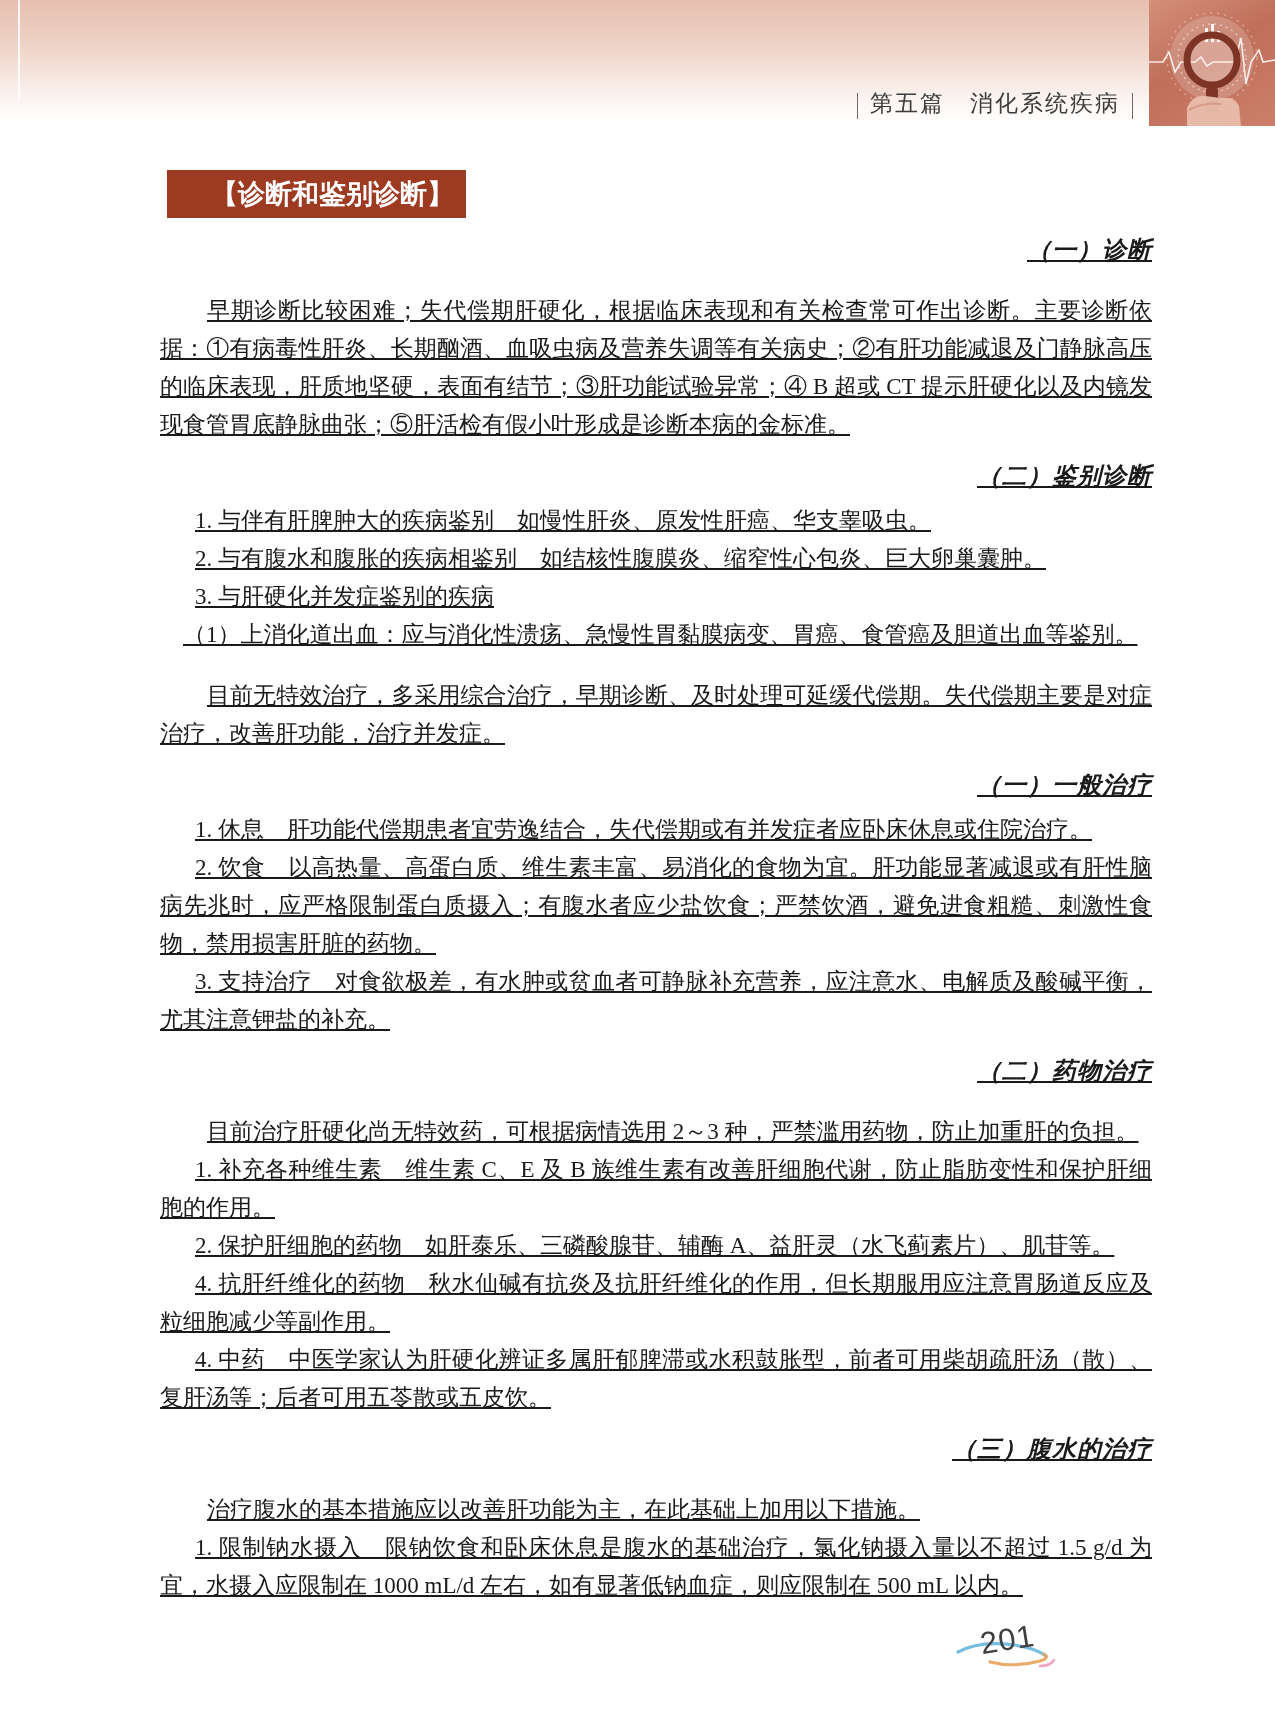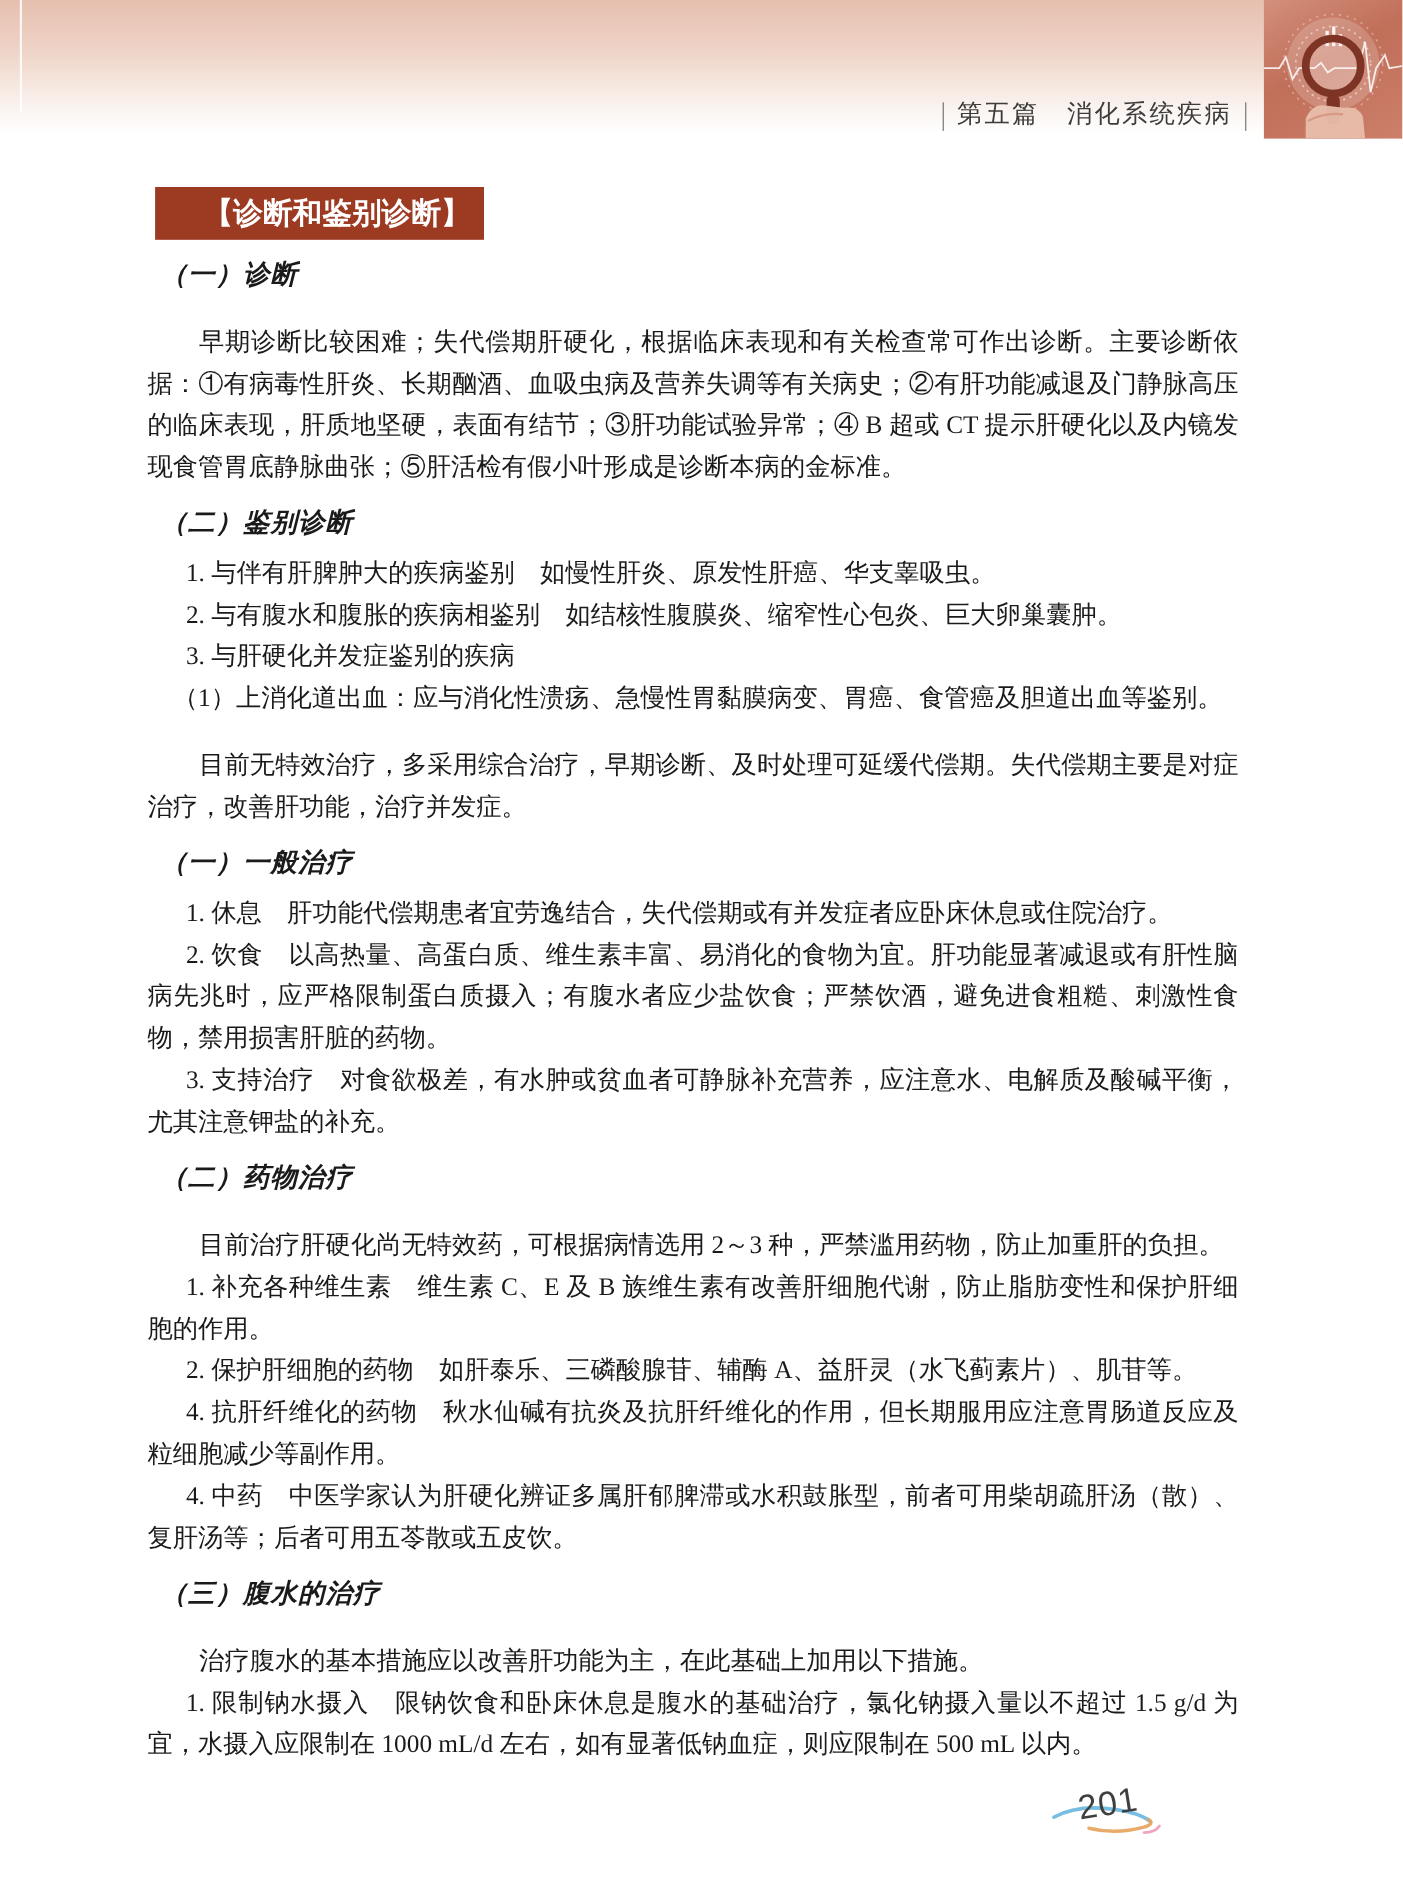--- a/index.html
+++ b/index.html
@@ -39,44 +39,45 @@
   
   .corner-photo {
     position: absolute; top: 0; right: 0;
     width: 126px; height: 126px;
     background: linear-gradient(150deg, #d38f7b 0%, #c06f59 45%, #cd7f6a 100%);
     overflow: hidden;
   }
 
   
   .content {
-    position: absolute; top: 170px; left: 134px;
+    position: absolute; top: 170px; left: 160px;
     width: 992px;
-    font-size: 23px; line-height: 38px;
+    font-size: 23px; line-height: 38px; text-decoration: underline;
   }
 
   .section-banner {
     display: inline-block;
     margin-left: 7px;
     background: #9c3a22;
     color: #ffffff;
     font-family: "Liberation Sans", "DejaVu Sans", sans-serif;
     font-weight: bold;
     font-size: 27px; line-height: 48px;
     padding: 0 12px 0 44px;
   }
   .banner-row { margin-bottom: 10px; }
   .banner-row.second { margin-top: 26px; }
 
   .sub-heading {
-    margin: 13px 0 7px 12px;
+    margin: 13px 0 7px 24px;
     font-size: 24px;
     font-weight: bold;
     font-style: italic;
     letter-spacing: 1px;
+    text-align: right;
   }
 
   .para       { text-indent: 47px; text-align: justify; margin-top: 23px; }
   .num-item   { text-indent: 35px; text-align: justify; }
   .paren-item { text-indent: 23px; text-align: justify; }
 
   
   .page-foot {
     position: absolute; top: 1614px; left: 952px;
     width: 110px; height: 70px;

